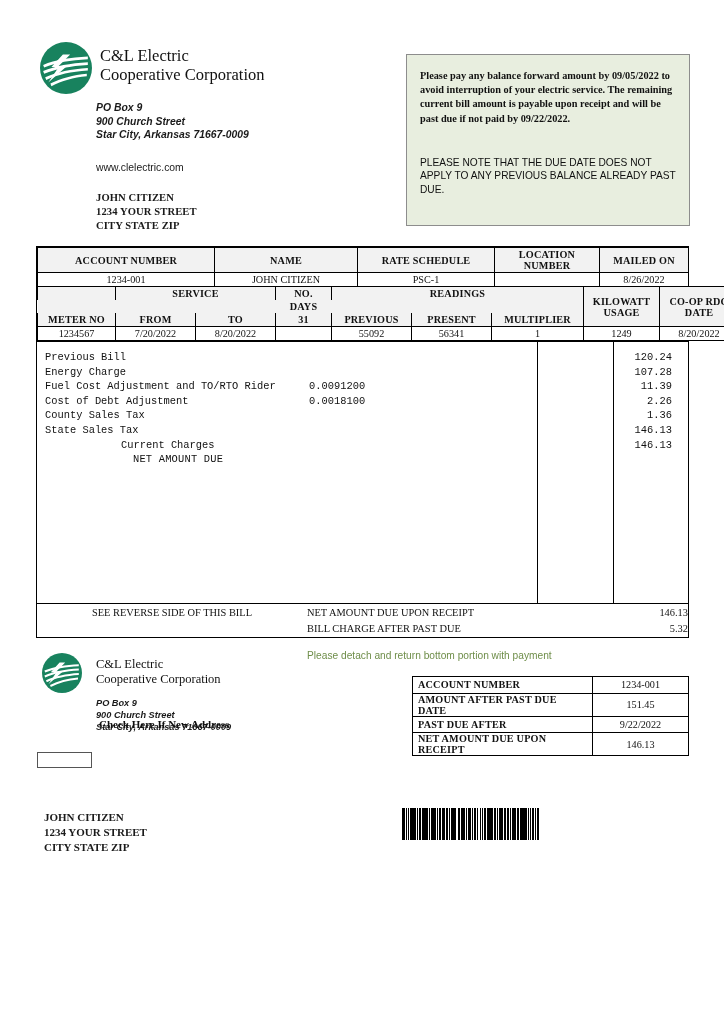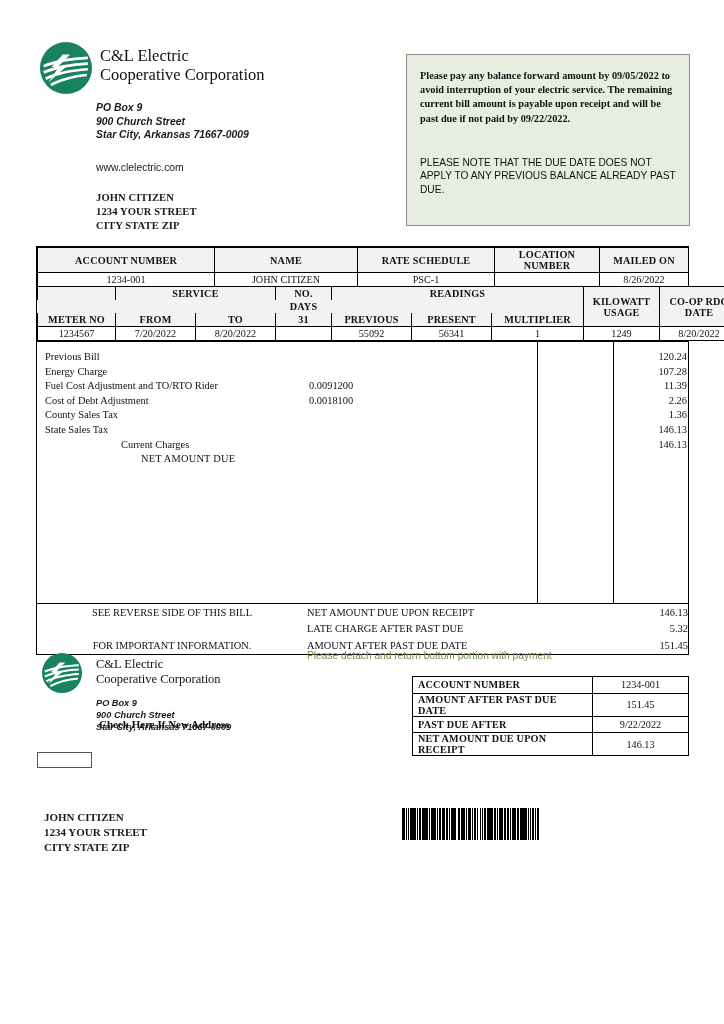--- a/index.html
+++ b/index.html
@@ -120,29 +120,29 @@
     width: 0;
     border-left: 1px solid #000;
   }
   .vline-a { left: 500px; height: 38px; top: -1px; }
   .vline-b { left: 500px; top: 37px; bottom: 0; }
   .vline-c { left: 576px; top: -1px; bottom: 0; }
 
   .chg-row {
     position: relative;
     height: 14.6px;
-    font-family: Liberation Serif, serif;
+    font-family: Liberation Mono, monospace;
     font-size: 10.4px;
     color: #111;
   }
   .chg-label { position: absolute; left: 8px; top: 0; white-space: nowrap; }
   .chg-label.ind1 { left: 84px; }
-  .chg-label.ind2 { left: 104px; letter-spacing: .2px; }
+  .chg-label.ind2 { left: 96px; letter-spacing: .2px; }
   .chg-rate  { position: absolute; left: 272px; top: 0; }
-  .chg-amt   { position: absolute; right: 1px;  top: 0; }
+  .chg-amt   { position: absolute; right: 16px;  top: 0; }
   .chg-list  { position: absolute; left: 0; right: 0; top: 9px; }
 
   
   .sumwrap { border-top: 1px solid #000; }
   table.sum { border-collapse: collapse; width: 100%; table-layout: fixed; }
   table.sum td {
     font-family: "Liberation Serif", serif;
     font-size: 10.4px;
     color: #111;
     padding: 1px 0;
@@ -392,27 +392,22 @@
             <col style="width:111px">
           </colgroup>
         <tbody>
             <tr>
           <td class="sum-left">SEE REVERSE SIDE OF THIS BILL</td>
           <td class="sum-mid">NET AMOUNT DUE UPON RECEIPT</td>
           <td class="sum-right">146.13</td>
         </tr>
         <tr>
           <td class="sum-left"></td>
-          <td class="sum-mid">LATE CHARGE AFTER PAST DUE</td>
+          <td class="sum-mid">BILL CHARGE AFTER PAST DUE</td>
           <td class="sum-right">5.32</td>
-        </tr>
-        <tr>
-          <td class="sum-left">FOR IMPORTANT INFORMATION.</td>
-          <td class="sum-mid">AMOUNT AFTER PAST DUE DATE</td>
-          <td class="sum-right">151.45</td>
         </tr>
       </tbody>
         </table>
     </div>
   </div>
 
   <div class="logo-wrap" style="left:42px; top:653px; width:40px; height:40px;">
     <div class="logo-circle">
       <svg viewBox="0 0 100 100" preserveAspectRatio="none" aria-hidden="true">
         <g fill="#ffffff">

